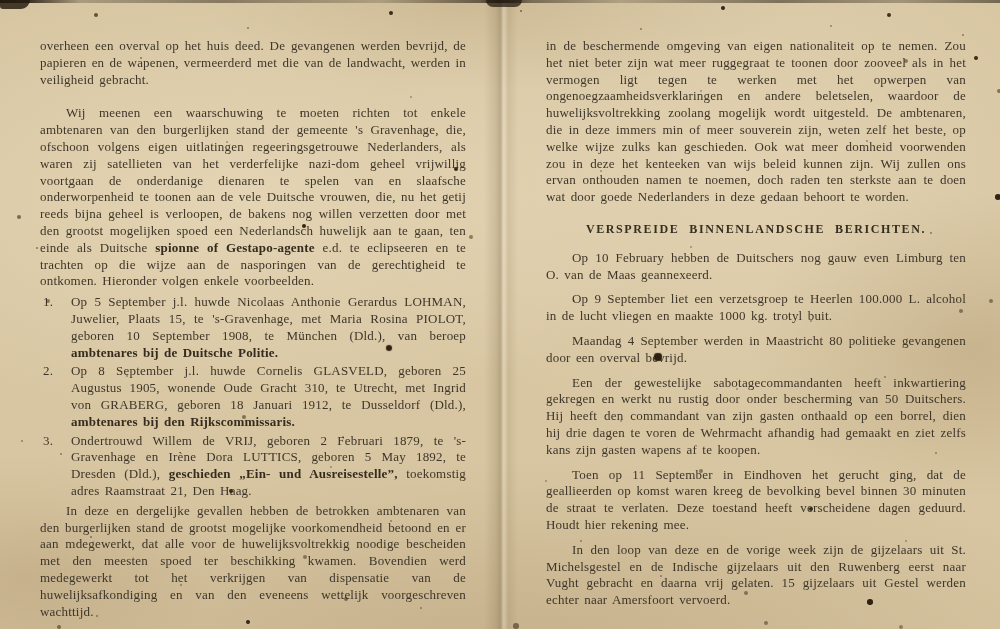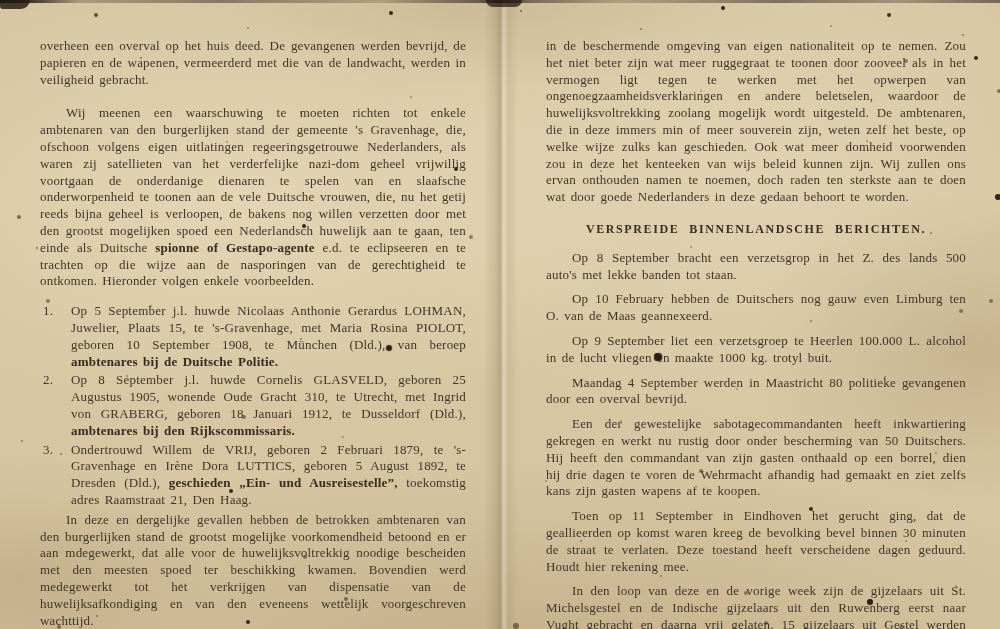--- a/index.html
+++ b/index.html
@@ -66,21 +66,21 @@
       515px 625px 0 2px rgba(40,28,12,.5), 765px 622px 0 1px rgba(40,28,12,.45),
       900px 626px 0 1px rgba(40,28,12,.4);}
   .col{position:absolute;top:38px;font-size:13px;line-height:16.8px;
     text-align:justify;word-spacing:.14em;letter-spacing:.2px;}
   .col-left{left:40px;width:426px;}
   .col-right{left:546px;width:420px;}
   .p{margin:0 0 4px;text-indent:26px;}
   .p.flush{text-indent:0;}
   .p.intro{margin-bottom:17px;}
   .subhead{margin:0 0 10px;text-indent:26px;word-spacing:.22em;}
-  .p.warning{margin-bottom:13px;}
+  .p.warning{margin-bottom:4px;}
   .ex{display:flex;margin-bottom:2px;}
   .ex .num{flex:none;width:28px;padding-left:3px;}
   .ex .body{flex:1;text-align:justify;}
   .p.coop{margin-top:3px;}
   .b{font-weight:bold;color:#352c1f;}
   .main-head{margin:15px 0 12px;font-size:12px;font-weight:bold;text-align:center;
     text-indent:0;letter-spacing:1.6px;word-spacing:.45em;color:#362e20;}
   .news{margin-bottom:8px;}
 </style>
 </head>
@@ -95,31 +95,30 @@
     <div class="ex">
       <span class="num">1.</span>
       <span class="body"><span>Op 5 September j.l. huwde Nicolaas Anthonie Gerardus LOHMAN, Juwelier, Plaats 15, te 's-Gravenhage, met Maria Rosina PIOLOT, geboren 10 September 1908, te München (Dld.), van beroep </span><span class="b">ambtenares bij de Duitsche Politie.</span></span>
     </div>
     <div class="ex">
       <span class="num">2.</span>
       <span class="body"><span>Op 8 September j.l. huwde Cornelis GLASVELD, geboren 25 Augustus 1905, wonende Oude Gracht 310, te Utrecht, met Ingrid von GRABERG, geboren 18 Januari 1912, te Dusseldorf (Dld.), </span><span class="b">ambtenares bij den Rijkscommissaris.</span></span>
     </div>
     <div class="ex">
       <span class="num">3.</span>
-      <span class="body"><span>Ondertrouwd Willem de VRIJ, geboren 2 Februari 1879, te 's-Gravenhage en Irène Dora LUTTICS, geboren 5 August 1892, te Dresden (Dld.), </span><span class="b">geschieden „Ein- und Ausreisestelle”,</span><span> toekomstig adres Raamstraat 21, Den Haag.</span></span>
+      <span class="body"><span>Ondertrouwd Willem de VRIJ, geboren 2 Februari 1879, te 's-Gravenhage en Irène Dora LUTTICS, geboren 5 May 1892, te Dresden (Dld.), </span><span class="b">geschieden „Ein- und Ausreisestelle”,</span><span> toekomstig adres Raamstraat 21, Den Haag.</span></span>
     </div>
 
     <p class="p coop">In deze en dergelijke gevallen hebben de betrokken ambtenaren van den burgerlijken stand de grootst mogelijke voorkomendheid betoond en er aan mdegewerkt, dat alle voor de huwelijksvoltrekkig noodige bescheiden met den meesten spoed ter beschikking kwamen. Bovendien werd medegewerkt tot het verkrijgen van dispensatie van de huwelijksafkondiging en van den eveneens wettelijk voorgeschreven wachttijd.</p>
 
   </div>
 
   <div class="col col-right">
     <p class="p flush">in de beschermende omgeving van eigen nationaliteit op te nemen. Zou het niet beter zijn wat meer ruggegraat te toonen door zooveel als in het vermogen ligt tegen te werken met het opwerpen van ongenoegzaamheidsverklaringen en andere beletselen, waardoor de huwelijksvoltrekking zoolang mogelijk wordt uitgesteld. De ambtenaren, die in deze immers min of meer souverein zijn, weten zelf het beste, op welke wijze zulks kan geschieden. Ook wat meer domheid voorwenden zou in deze het kenteeken van wijs beleid kunnen zijn. Wij zullen ons ervan onthouden namen te noemen, doch raden ten sterkste aan te doen wat door goede Nederlanders in deze gedaan behoort te worden.</p>
     <h2 class="main-head">VERSPREIDE BINNENLANDSCHE BERICHTEN.</h2>
-    <p class="p news">Op 8 September bracht een verzetsgrop in het Z. des lands 500 auto's met lekke banden tot staan.</p>
     <p class="p news">Op 10 February hebben de Duitschers nog gauw even Limburg ten O. van de Maas geannexeerd.</p>
     <p class="p news">Op 9 September liet een verzetsgroep te Heerlen 100.000 L. alcohol in de lucht vliegen en maakte 1000 kg. trotyl buit.</p>
     <p class="p news">Maandag 4 September werden in Maastricht 80 politieke gevangenen door een overval bevrijd.</p>
     <p class="p news">Een der gewestelijke sabotagecommandanten heeft inkwartiering gekregen en werkt nu rustig door onder bescherming van 50 Duitschers. Hij heeft den commandant van zijn gasten onthaald op een borrel, dien hij drie dagen te voren de Wehrmacht afhandig had gemaakt en ziet zelfs kans zijn gasten wapens af te koopen.</p>
     <p class="p news">Toen op 11 September in Eindhoven het gerucht ging, dat de geallieerden op komst waren kreeg de bevolking bevel binnen 30 minuten de straat te verlaten. Deze toestand heeft verscheidene dagen geduurd. Houdt hier rekening mee.</p>
     <p class="p news">In den loop van deze en de vorige week zijn de gijzelaars uit St. Michelsgestel en de Indische gijzelaars uit den Ruwenberg eerst naar Vught gebracht en daarna vrij gelaten. 15 gijzelaars uit Gestel werden echter naar Amersfoort vervoerd.</p>
   </div>
 
   <div class="fold"></div>
   <div class="speckles"></div>

